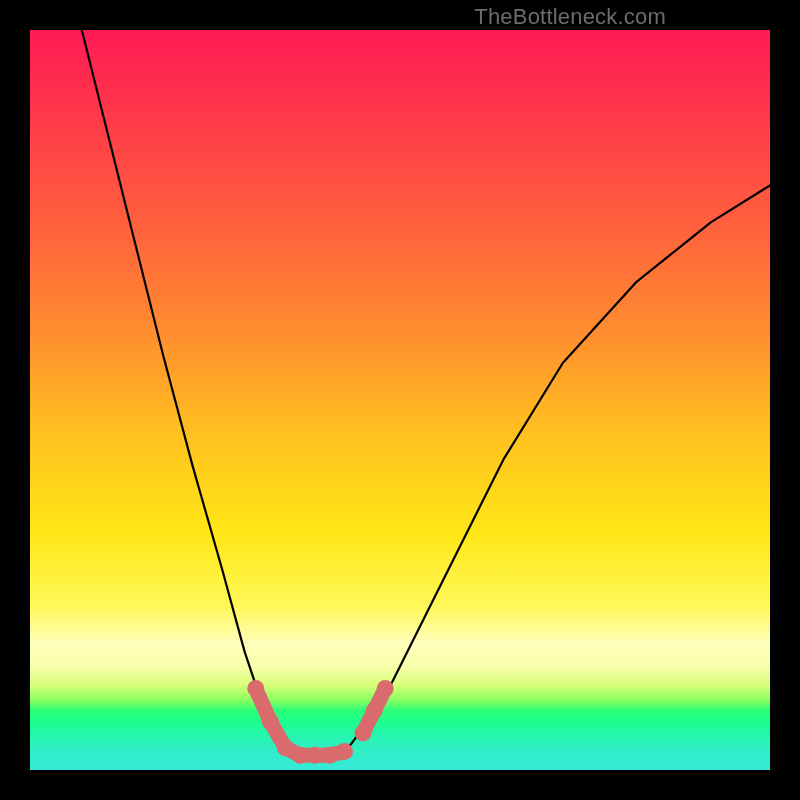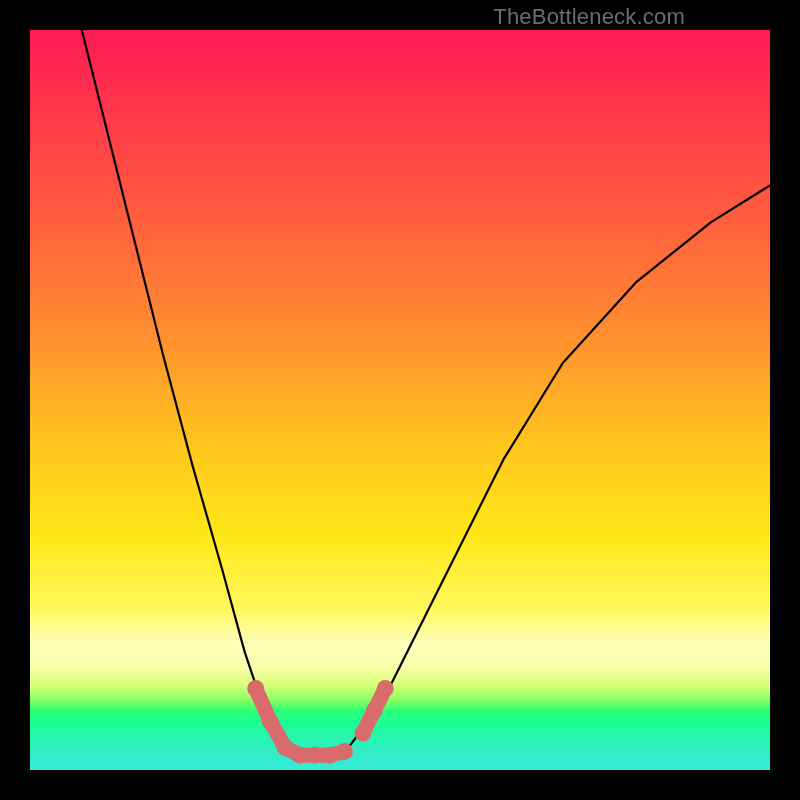--- a/index.html
+++ b/index.html
@@ -9,21 +9,20 @@
     height: 800px;
     overflow: hidden;
     background: #000;
     font-family: Arial, Helvetica, sans-serif;
   }
   .outer {
     position: relative;
     width: 676px;
     height: 800px;
     background: #000;
-    padding-left: 19px;
   }
   .watermark {
     position: absolute;
     top: 4px;
     right: 10px;
     color: #6c6c6c;
     font-size: 22px;
     font-weight: 500;
     letter-spacing: 0.2px;
     z-index: 10;

